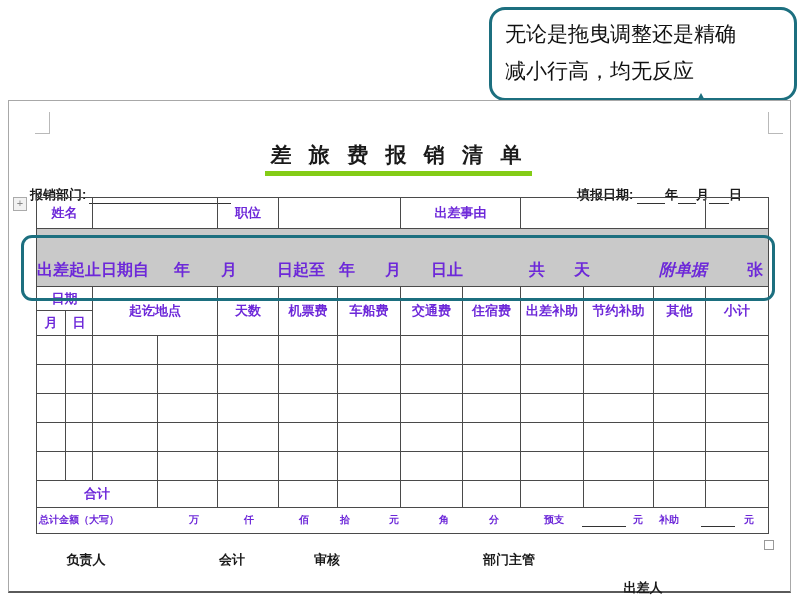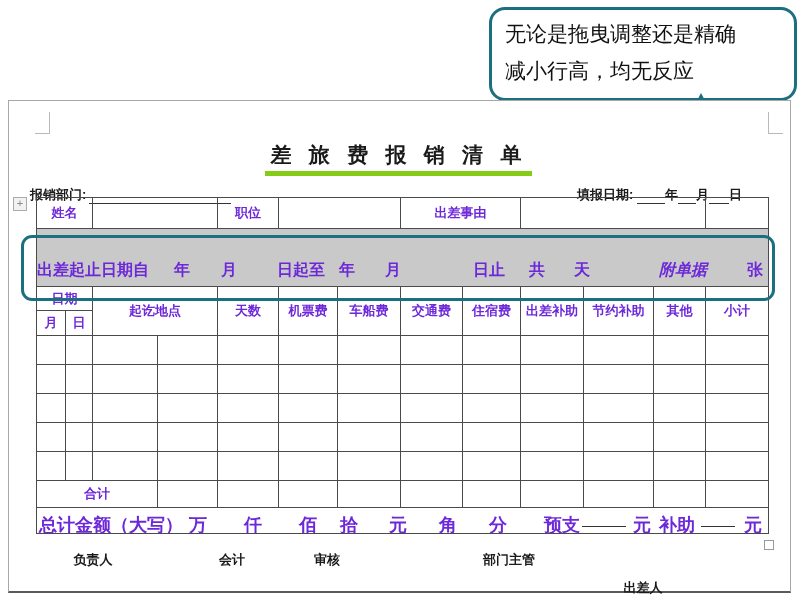--- a/index.html
+++ b/index.html
@@ -47,36 +47,36 @@
   tr.row-info td{height:30px;}
   tr.row-trip td{height:57px;background:#c9c9c9;position:relative;}
   tr.row-h1 td{height:23px;}
   tr.row-h2 td{height:24px;}
   tr.row-data td{height:28px;}
   tr.row-total td{height:26px;}
   tr.row-grand td{height:25px;position:relative;}
 
   .trip-seg{position:absolute;top:31px;white-space:nowrap;font-size:16px;}
   .t0{left:0px;} .t1{left:137px;} .t2{left:184px;} .t3{left:240px;} .t4{left:302px;}
-  .t5{left:348px;} .t6{left:394px;margin-left:42px;} .t7{left:492px;} .t8{left:537px;} .t9{left:622px;font-style:italic;} .t10{left:710px;}
-
-  .gt-seg{position:absolute;top:5px;white-space:nowrap;font-size:18px;}
+  .t5{left:348px;} .t6{left:394px;} .t7{left:492px;} .t8{left:537px;} .t9{left:622px;font-style:italic;} .t10{left:710px;}
+
+  .gt-seg{position:absolute;top:5px;white-space:nowrap;font-size:10px;}
   .g0{left:2px;} .g1{left:152px;} .g2{left:207px;} .g3{left:262px;} .g4{left:303px;}
   .g5{left:352px;} .g6{left:402px;} .g7{left:452px;} .g8{left:507px;}
   .g-u1{position:absolute;top:18px;left:545px;width:44px;border-bottom:1px solid #333;}
   .g9{left:596px;} .g10{left:622px;}
   .g-u2{position:absolute;top:18px;left:664px;width:34px;border-bottom:1px solid #333;}
   .g11{left:707px;}
 
   
   .sel-border{position:absolute;left:21px;top:235px;width:748px;height:60px;
               border:3px solid #1c6f7f;border-radius:11px;background:transparent;}
 
   .sig{position:absolute;top:551px;transform:translateX(-50%);font-size:13px;font-weight:bold;white-space:nowrap;}
-  .s0{left:93px;} .s1{left:232px;} .s2{left:327px;} .s3{left:509px;} .s4{left:643px;margin-top:28px;}
+  .s0{left:86px;} .s1{left:232px;} .s2{left:327px;} .s3{left:509px;} .s4{left:643px;margin-top:28px;}
 </style>
 </head>
 <body>
 
 <div id="screen">
 
   <div class="callout">
     <div>无论是拖曳调整还是精确</div>
     <div>减小行高，均无反应</div>
   </div>

